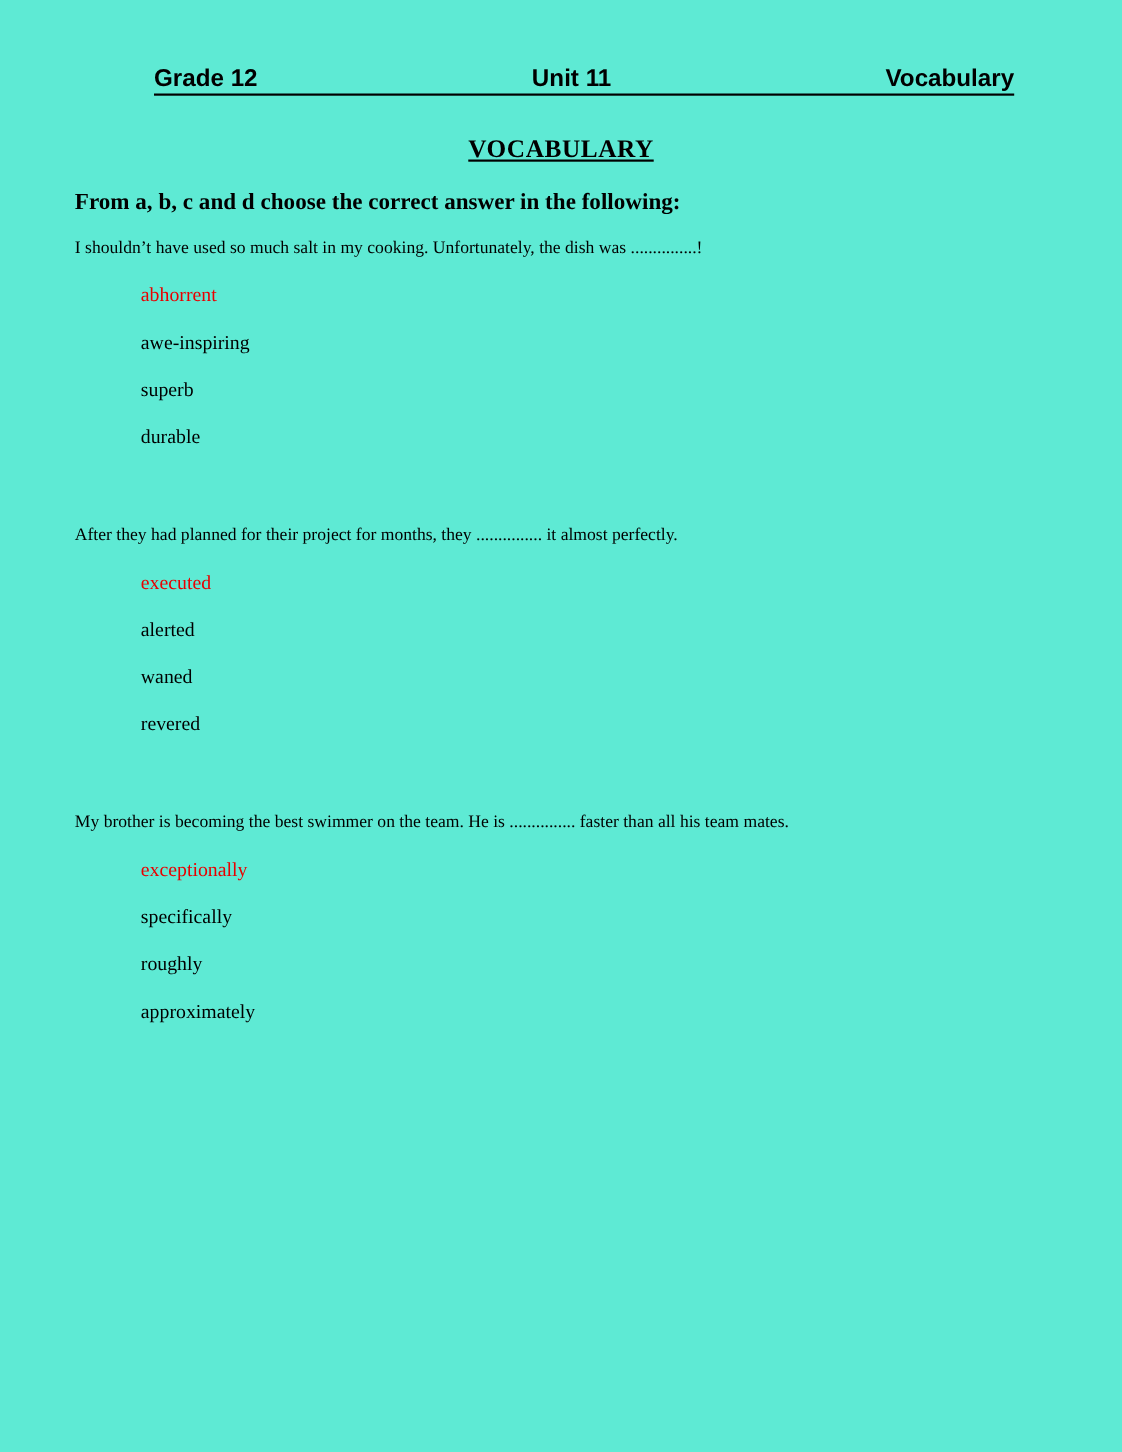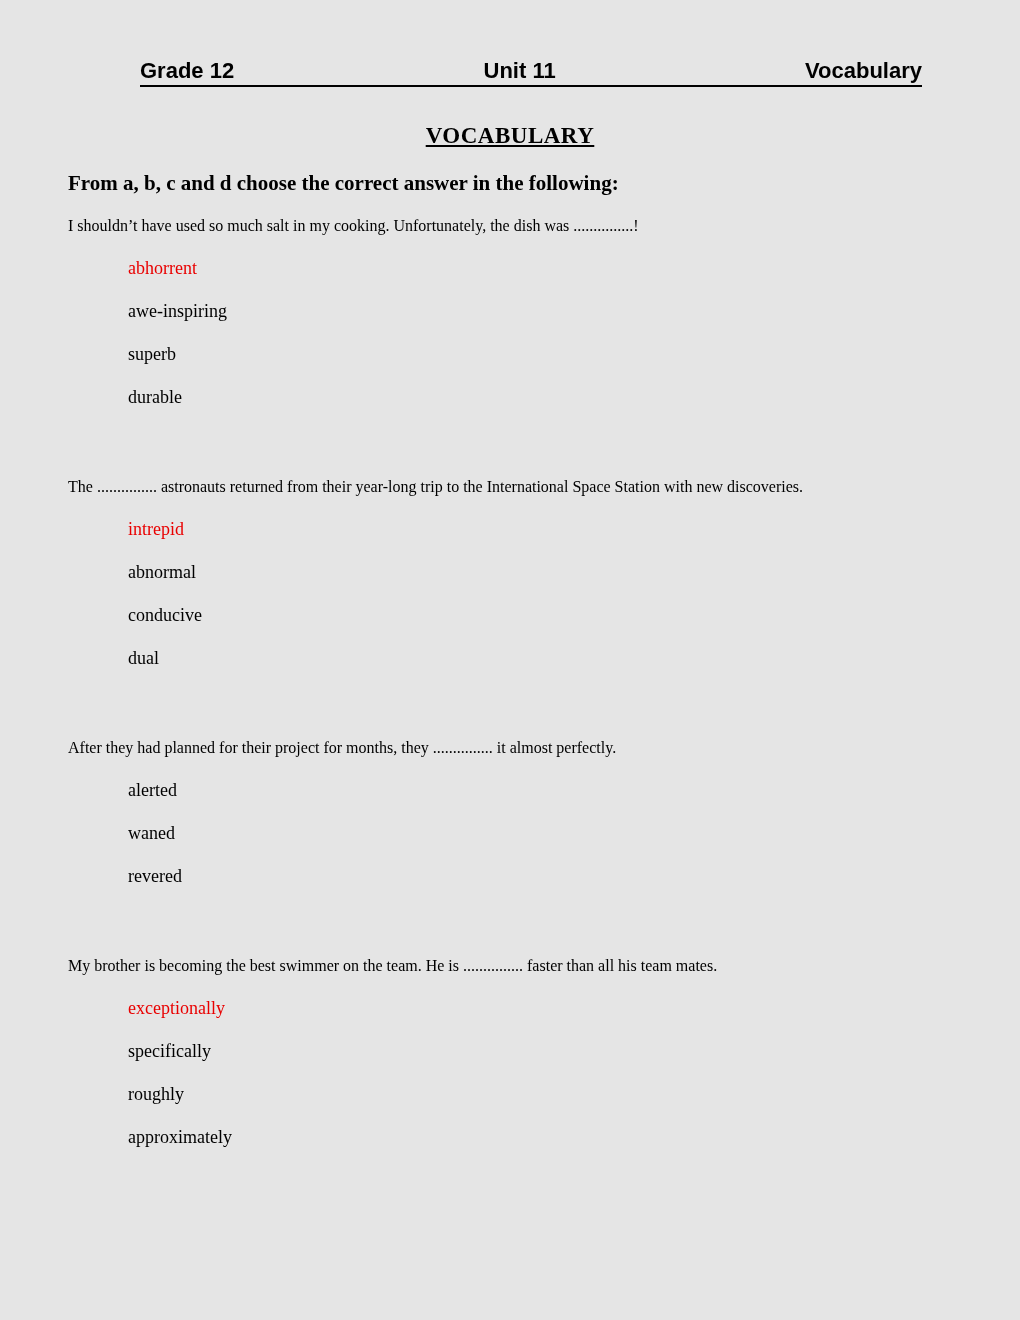--- a/index.html
+++ b/index.html
@@ -1,21 +1,21 @@
 <!DOCTYPE html>
 <html><head>
 <meta charset="utf-8">
 <style>
   html, body { margin: 0; padding: 0; background: #ffffff; }
   .page {
     position: relative;
     width: 1020px;
     height: 1320px;
     box-sizing: border-box;
-    background: #e5e5e5;
+    background: #5eead4;
     color: #000000;
     font-family: "Liberation Serif", serif;
     padding-top: 58px;
     overflow: hidden;
   }
   .header {
     display: flex;
     justify-content: space-between;
     align-items: baseline;
     margin: 0 98px 0 140px;
@@ -72,30 +72,24 @@
   <div class="questions">
 
     <section class="question">
       <p class="qtext">I shouldn’t have used so much salt in my cooking. Unfortunately, the dish was ...............!</p>
       <p class="option correct" style="color: rgb(233, 0, 0);">abhorrent</p>
       <p class="option">awe-inspiring</p>
       <p class="option">superb</p>
       <p class="option">durable</p>
     </section>
 
-    <section class="question">
-      <p class="qtext">The ............... astronauts returned from their year-long trip to the International Space Station with new discoveries.</p>
-      <p class="option correct" style="color: rgb(233, 0, 0);">intrepid</p>
-      <p class="option">abnormal</p>
-      <p class="option">conducive</p>
-      <p class="option">dual</p>
-    </section>
 
     <section class="question">
       <p class="qtext">After they had planned for their project for months, they ............... it almost perfectly.</p>
+      <p class="option correct" style="color: rgb(233, 0, 0);">executed</p>
       <p class="option">alerted</p>
       <p class="option">waned</p>
       <p class="option">revered</p>
     </section>
 
     <section class="question">
       <p class="qtext">My brother is becoming the best swimmer on the team. He is ............... faster than all his team mates.</p>
       <p class="option correct" style="color: rgb(233, 0, 0);">exceptionally</p>
       <p class="option">specifically</p>
       <p class="option">roughly</p>

